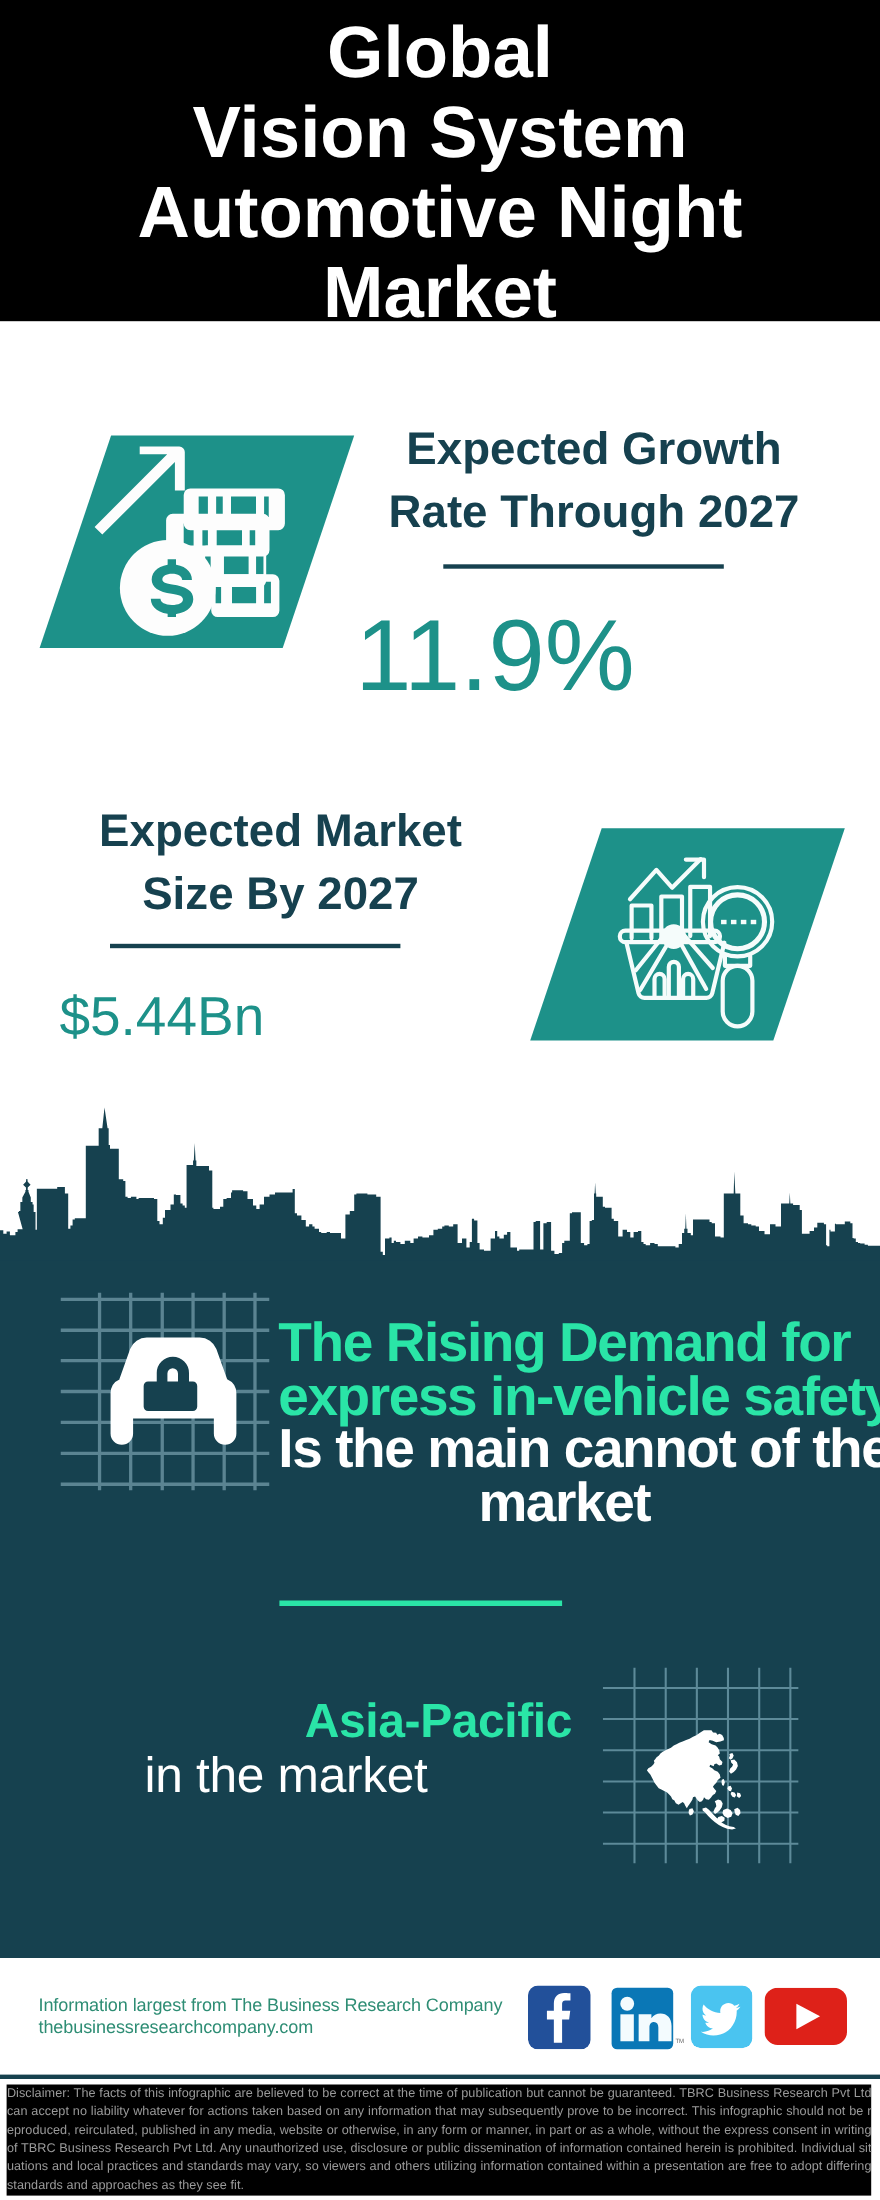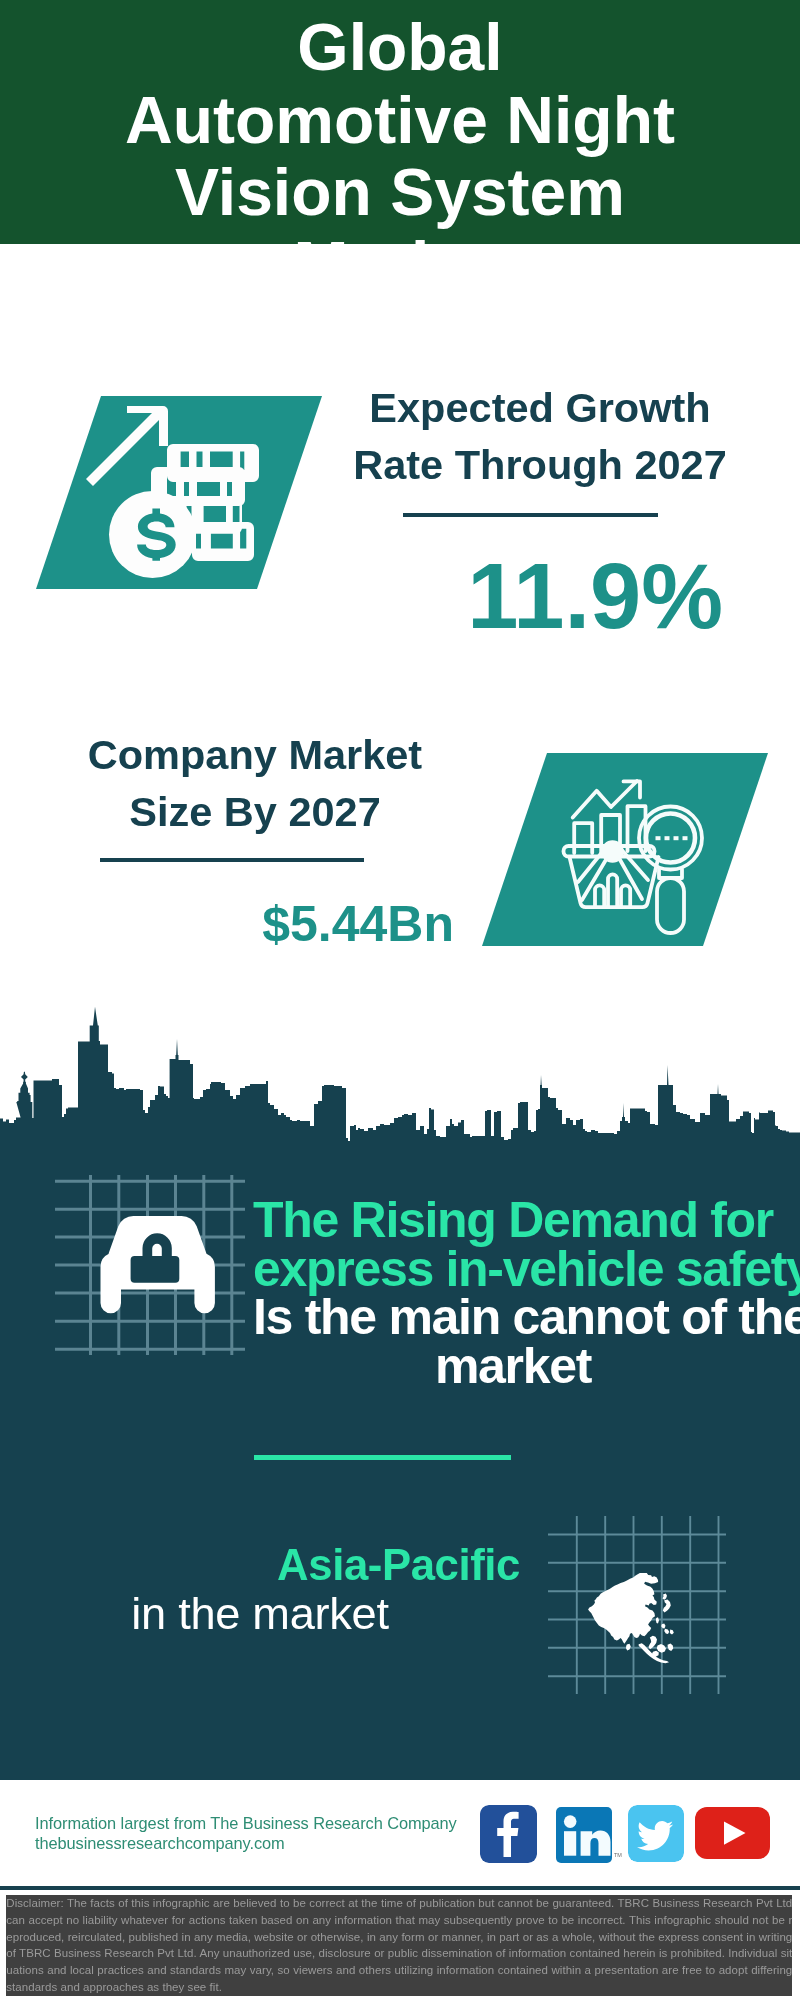--- a/index.html
+++ b/index.html
@@ -2,35 +2,35 @@
 <html><head>
 <meta charset="utf-8">
 <style>
   html,body{margin:0;padding:0;}
   body{width:800px;height:2000px;background:#ffffff;
        font-family:"DejaVu Sans",sans-serif;overflow:hidden;
        -webkit-font-smoothing:antialiased;}
   .page{position:relative;width:800px;height:2000px;overflow:hidden;background:#fff;}
 
   
-  .header{position:absolute;left:0;top:0;width:800px;height:244px;background:#14532d;}
+  .header{position:absolute;left:0;top:0;width:800px;height:292px;background:#000000;}
   .header .title{position:absolute;left:0;top:0;width:800px;
       text-align:center;color:#fff;font-weight:bold;font-size:66px;line-height:72.5px;
       font-family:"Liberation Sans",sans-serif;}
   .header .title div{white-space:nowrap;}
 
   
   .para{position:absolute;}
 
   .statlabel{position:absolute;color:#16414f;font-weight:bold;font-size:41.5px;
       line-height:57px;text-align:center;font-family:"Liberation Sans",sans-serif;
       white-space:nowrap;}
   .divider{position:absolute;background:#16414f;height:4px;}
-  .statvalue{position:absolute;color:#1d9189;font-weight:bold;
-      text-align:right;font-family:"Liberation Sans",sans-serif;white-space:nowrap;}
+  .statvalue{position:absolute;color:#1d9189;font-weight:normal;
+      text-align:left;font-family:"Liberation Sans",sans-serif;white-space:nowrap;}
 
   
   .dark{position:absolute;left:0;width:800px;background:#16414f;}
   .grid line{stroke:#5b8492;stroke-width:3;}
 
   .hl{color:#2ae5a7;}
   .wt{color:#ffffff;}
 
   .blocktext{position:absolute;font-weight:bold;font-size:50px;line-height:48.5px;
       text-align:center;font-family:"Liberation Sans",sans-serif;letter-spacing:-1.3px;
@@ -38,35 +38,35 @@
 
   .tealrule{position:absolute;background:#2ae5a7;height:5px;}
   .regiontext{position:absolute;text-align:center;font-family:"Liberation Sans",sans-serif;
       line-height:48.5px;white-space:nowrap;}
   .rb{font-weight:bold;font-size:43.7px;letter-spacing:-0.4px;text-align:right;}
   .rn{font-weight:normal;font-size:45.2px;letter-spacing:-0.3px;}
   .srctext{position:absolute;color:#2e8d74;font-size:16.4px;line-height:20.4px;letter-spacing:-0.08px;
       font-family:"Liberation Sans",sans-serif;white-space:nowrap;}
   .social{position:absolute;width:62px;height:62px;border-radius:9px;}
 
-  .disc{position:absolute;left:0;width:800px;background:#404040;}
+  .disc{position:absolute;left:0;width:800px;background:#000000;}
   .disc p{margin:0;color:#9a9a9a;font-size:11.5px;line-height:16.8px;
       text-align:justify;font-family:"Liberation Sans",sans-serif;
       word-break:break-all;letter-spacing:0.05px;}
 </style>
 </head>
 <body>
 
 <div class="page">
 
   <div class="header">
     <div class="title" style="top:11px">
       <div>Global</div>
+      <div>Vision System</div>
       <div>Automotive Night</div>
-      <div>Vision System</div>
       <div>Market</div>
     </div>
   </div>
 
   <div>
     <svg class="para" style="left:20px;top:390px;width:320px;height:205px" viewBox="0 0 320 205">
       <polygon points="81,6 302,6 237,199 16,199" fill="#1d9189"></polygon>
       <g fill="#fdfdfd">
 
         <path d="M107,16 h36 a5,5 0 0 1 5,5 v35 h-9 v-26 l-66,66 -7,-7 66,-66 h-25 z"></path>
@@ -95,21 +95,21 @@
     <div class="statlabel" style="left:340px;top:379px;width:400px">
       <div>Expected Growth</div>
       <div>Rate Through 2027</div>
     </div>
     <div class="divider" style="left:403px;top:513px;width:255px"></div>
     <div class="statvalue" style="left:323px;top:563px;width:400px;font-size:92px;line-height:66px">11.9%</div>
   </div>
 
   <div>
     <div class="statlabel" style="left:55px;top:726px;width:400px">
-      <div>Company Market</div>
+      <div>Expected Market</div>
       <div>Size By 2027</div>
     </div>
     <div class="divider" style="left:100px;top:858px;width:264px"></div>
     <div class="statvalue" style="left:54px;top:898px;width:400px;font-size:50px;line-height:52px">$5.44Bn</div>
     <svg class="para" style="left:466px;top:747px;width:320px;height:205px" viewBox="0 0 320 205">
       <polygon points="81,6 302,6 237,199 16,199" fill="#1d9189"></polygon>
       <g fill="none" stroke="#f5fcfb" stroke-width="3.8" stroke-linecap="round" stroke-linejoin="round">
 
         <polyline points="106.7,70.5 130.7,43.8 145,60 171,34"></polyline>
 

